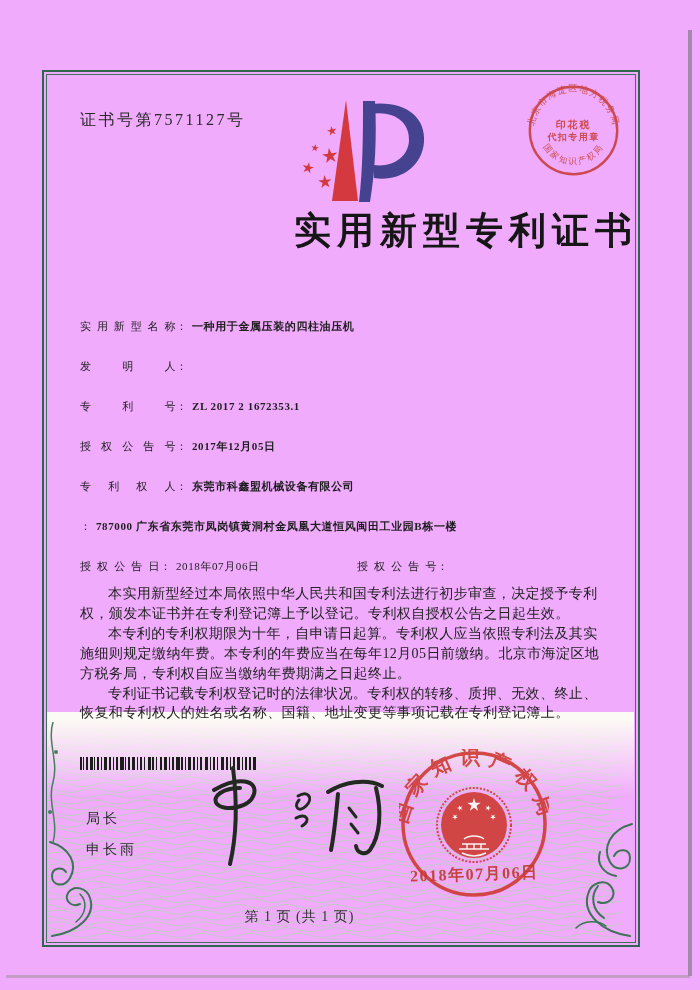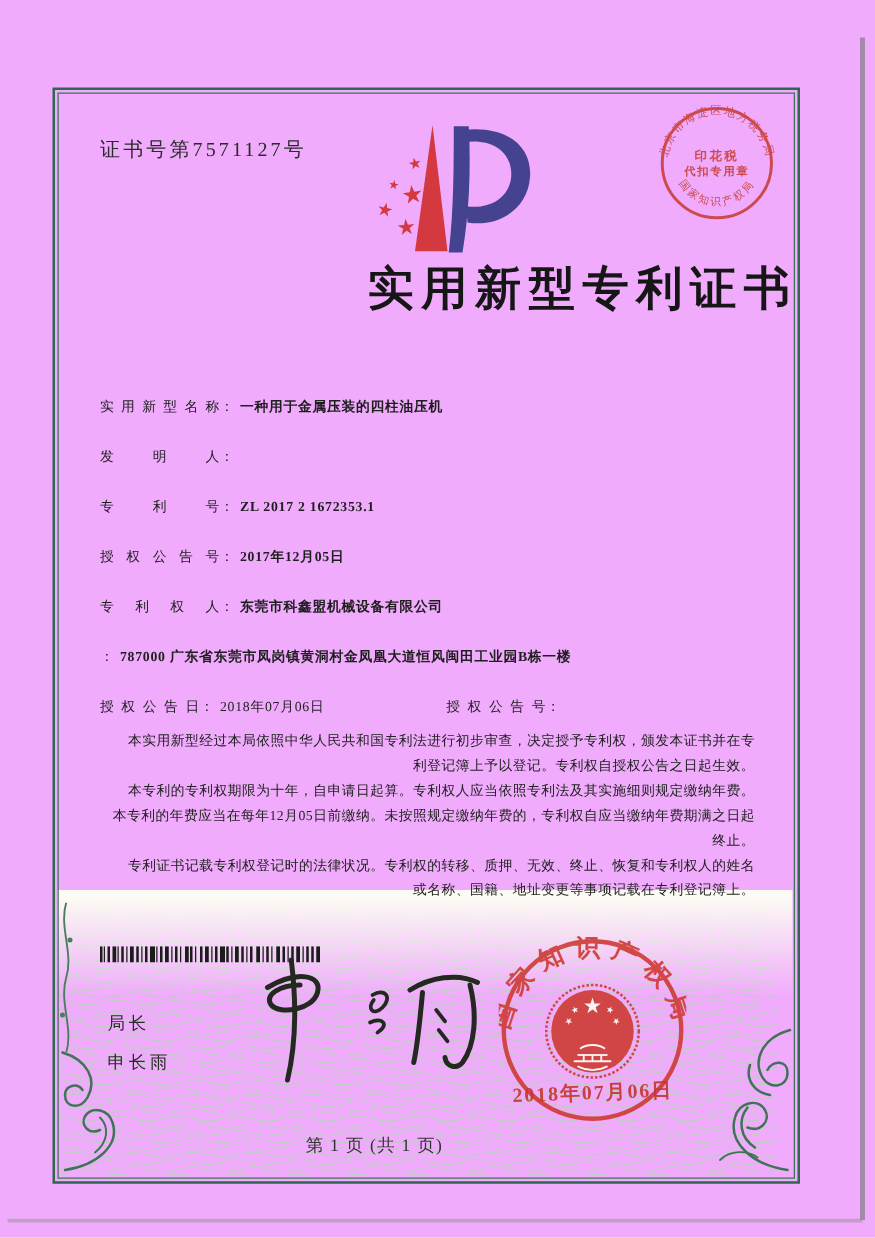--- a/index.html
+++ b/index.html
@@ -16,22 +16,22 @@
          font-size:37px;font-weight:bold;letter-spacing:6px;color:#161616;}
   .fields{position:absolute;left:80px;top:296px;width:524px;font-size:11px;letter-spacing:.6px;margin-top:18px;}
   .f-row{display:flex;line-height:24px;margin-bottom:16px;}
   .f-label{display:inline-block;width:96px;text-align:justify;text-align-last:justify;flex:0 0 96px;}
   .f-colon{flex:0 0 16px;}
   .f-value{flex:1;font-weight:bold;}
   .f-split{display:flex;align-items:center;}
   .f-group-l{display:flex;width:277px;flex:0 0 277px;}
   .f-group-r{display:flex;flex:1;}
   .f-label-s{flex:0 0 80px;display:inline-block;width:80px;text-align:justify;text-align-last:justify;}
-  .paras{position:absolute;left:80px;top:584px;width:524px;font-size:11px;line-height:19.9px;
-         letter-spacing:.4px;color:#222;text-align:right;}
+  .paras{position:absolute;left:80px;top:584px;width:524px;font-size:14px;line-height:19.9px;
+         letter-spacing:.4px;color:#222;}
   .paras p{margin:0;text-indent:2em;}
   .band{position:absolute;left:46px;top:712px;width:588px;height:228px;overflow:hidden;}
   .band-fade{position:absolute;left:46px;top:712px;width:588px;height:85px;
              background:linear-gradient(180deg,#fcfaf4 8%,rgba(252,250,244,0) 100%);}
   .barcode{position:absolute;left:80px;top:757px;}
   .signoff{position:absolute;left:86px;top:803px;font-family:"Liberation Sans","DejaVu Sans",sans-serif;
            font-size:14px;letter-spacing:3px;color:#2b2b2b;line-height:31px;}
   .signature{position:absolute;left:180px;top:760px;}
   .seal{position:absolute;left:399px;top:749px;}
   .seal-date{position:absolute;left:410px;top:864px;width:150px;font-size:16px;letter-spacing:1.5px;
@@ -183,21 +183,21 @@
       </span>
       <span class="f-group-r">
         <span class="f-label-s">授权公告号</span>
         <span class="f-colon">：</span>
       </span>
     </div>
   </div>
 
   <div class="paras">
     <p>本实用新型经过本局依照中华人民共和国专利法进行初步审查，决定授予专利权，颁发本证书并在专利登记簿上予以登记。专利权自授权公告之日起生效。</p>
-    <p>本专利的专利权期限为十年，自申请日起算。专利权人应当依照专利法及其实施细则规定缴纳年费。本专利的年费应当在每年12月05日前缴纳。未按照规定缴纳年费的，专利权自应当缴纳年费期满之日起终止。</p>
+    <p>本专利的专利权期限为十年，自申请日起算。专利权人应当依照专利法及其实施细则规定缴纳年费。本专利的年费应当在每年12月05日前缴纳。北京市海淀区地方税务局，专利权自应当缴纳年费期满之日起终止。</p>
     <p>专利证书记载专利权登记时的法律状况。专利权的转移、质押、无效、终止、恢复和专利权人的姓名或名称、国籍、地址变更等事项记载在专利登记簿上。</p>
   </div>
 
   <svg class="barcode" width="176" height="13" viewBox="0 0 176 13">
     <g fill="#1c1c1c">
       <rect x="0" width="2" height="13"></rect>
         <rect x="3" width="1" height="13"></rect>
         <rect x="6" width="2" height="13"></rect>
       <rect x="10" width="3" height="13"></rect>
         <rect x="14" width="1" height="13"></rect>

